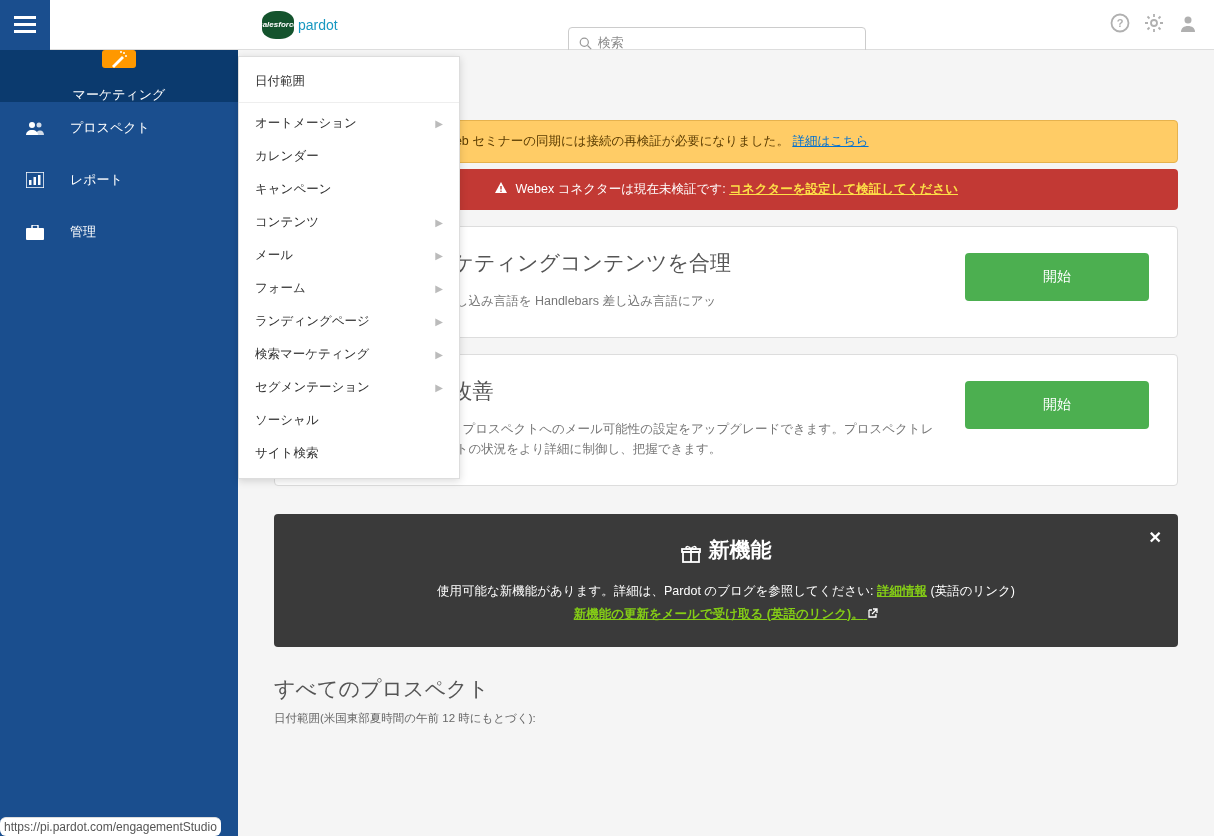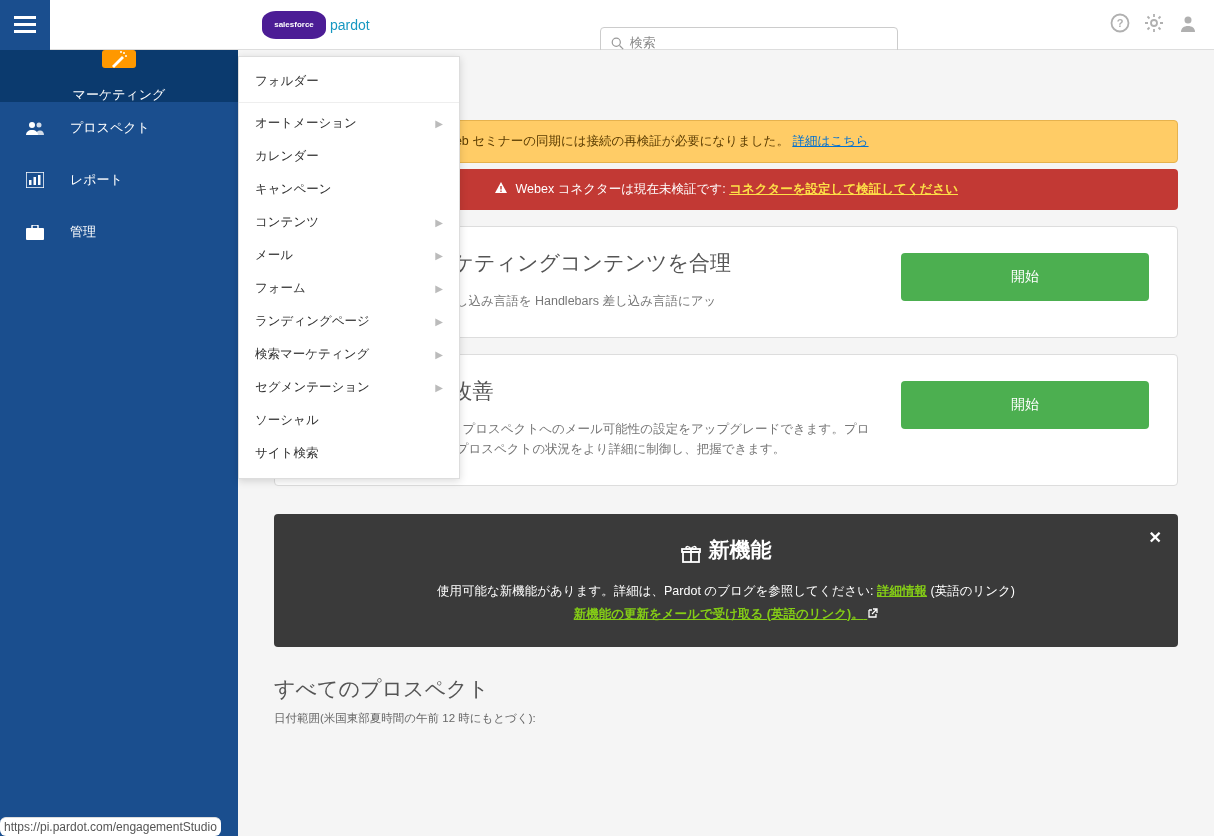--- a/index.html
+++ b/index.html
@@ -2,21 +2,21 @@
 <html><head>
 <meta charset="utf-8">
 <style>
   * { box-sizing: border-box; margin: 0; padding: 0; }
   body { font-family: "Helvetica Neue", Arial, "Hiragino Kaku Gothic ProN", "Meiryo", sans-serif; font-size: 13px; color: #333; background: #fff; width: 1214px; height: 836px; overflow: hidden; position: relative; }
   
   
   .header { height: 50px; background: #fff; border-bottom: 1px solid #ddd; display: flex; align-items: center; padding: 0 16px 0 0; }
   .hamburger-box { width: 50px; height: 50px; background: #1A4E8E; display: flex; align-items: center; justify-content: center; cursor: pointer; }
   .logo-area { display: flex; align-items: center; margin-left: 212px; }
-  .sf-cloud { width: 64px; height: 28px; background: #4c1d95; border-radius: 14px / 10px; position: relative; display:flex; align-items:center; justify-content:center; color:#fff; font-size:8px; font-weight:bold;}
+  .sf-cloud { width: 32px; height: 28px; background: #14532d; border-radius: 14px / 10px; position: relative; display:flex; align-items:center; justify-content:center; color:#fff; font-size:8px; font-weight:bold;font-style:italic;}
   .pardot-text { color: #1798c1; font-size: 14px; margin-left: 4px; }
   .search-wrap { margin-left: 230px; }
   .search-box { width: 298px; height: 32px; border: 1px solid #ccc; border-radius: 4px; display: flex; align-items: center; padding: 0 10px; color: #888; margin-top: 37px; }
   .search-box svg { margin-right: 6px; }
   .header-icons { margin-left: auto; display: flex; gap: 14px; align-items: center; color: #b0b0b0; }
   .header-icons > div { cursor: pointer; }
   
   
   .sidebar { position: absolute; left: 0; top: 50px; width: 238px; height: calc(100% - 50px); background: #1A4E8E; color: #fff; }
   .side-item { display: flex; align-items: center; height: 52px; padding: 0 18px; cursor: pointer; gap: 18px; font-size: 13px; }
@@ -40,21 +40,21 @@
   .alert { margin: 0 36px 6px; padding: 12px 16px; border-radius: 4px; font-size: 12.5px; }
   .alert-warn { background: #FFCC66; color: #5a3b00; border: 1px solid #e6b24d; }
   .alert-warn a { color: #0070d2; text-decoration: underline; }
   .alert-error { background: #c23934; color: #fff; text-align: center; border-radius: 4px; }
   .alert-error a { color: #fde047; text-decoration: underline; font-weight: bold; }
   
   .card { margin: 16px 36px 0; background: #fff; border: 1px solid #ddd; border-radius: 4px; padding: 22px 28px 26px; display: flex; align-items: flex-start; }
   .card-left { flex: 1; }
   .card-title { font-size: 21px; color: #555; font-weight: 400; margin-bottom: 8px; }
   .card-body { font-size: 12.5px; color: #777; line-height: 1.6; margin-top: 14px; }
-  .card-btn { width: 248px; height: 48px; background: #4caf50; color: #fff; border-radius: 4px; display:flex; align-items:center; justify-content:center; font-size: 14px; cursor: pointer; margin-left: 20px; margin-top: 4px; }
+  .card-btn { width: 184px; height: 48px; background: #4caf50; color: #fff; border-radius: 4px; display:flex; align-items:center; justify-content:center; font-size: 14px; cursor: pointer; margin-left: 20px; margin-top: 4px; }
   
   .dark-card { margin: 28px 36px 0; background: #3a3a3a; color: #fff; border-radius: 4px; padding: 22px 24px; position: relative; text-align: center; }
   .dark-title { font-size: 21px; font-weight: bold; display:flex; align-items:flex-end; justify-content:center; gap:8px; }
   .dark-body { margin-top: 16px; font-size: 12.5px; line-height: 1.8; }
   .dark-body a { color: #84cc16; text-decoration: underline; font-weight: bold; }
   .dark-close { position: absolute; right: 16px; top: 14px; color: #fff; cursor: pointer; font-size: 16px; font-weight: bold; }
   
   .section-h { margin: 28px 36px 8px; font-size: 21px; color: #555; font-weight: 400; }
   .date-label { margin: 0 36px; font-size: 11.5px; color: #666; }
   
@@ -146,21 +146,21 @@
           <rect x="0" y="3" width="18" height="12" rx="1" fill="#fff"></rect>
           <rect x="6" y="0" width="6" height="4" rx="1" fill="none" stroke="#fff" stroke-width="1.5"></rect>
         </svg>
     </div>
     <span>管理</span>
   </div>
 </div>
 
 <div class="submenu">
   <div class="sub-item">
-      <span>フォルダー</span>
+      <span>日付範囲</span>
     </div>
   <div class="sub-divider"></div>
   <div class="sub-item">
       <span>オートメーション</span>
       <span class="sub-arrow">▶</span>
     </div>
   <div class="sub-item">
       <span>カレンダー</span>
     </div>
   <div class="sub-item">

